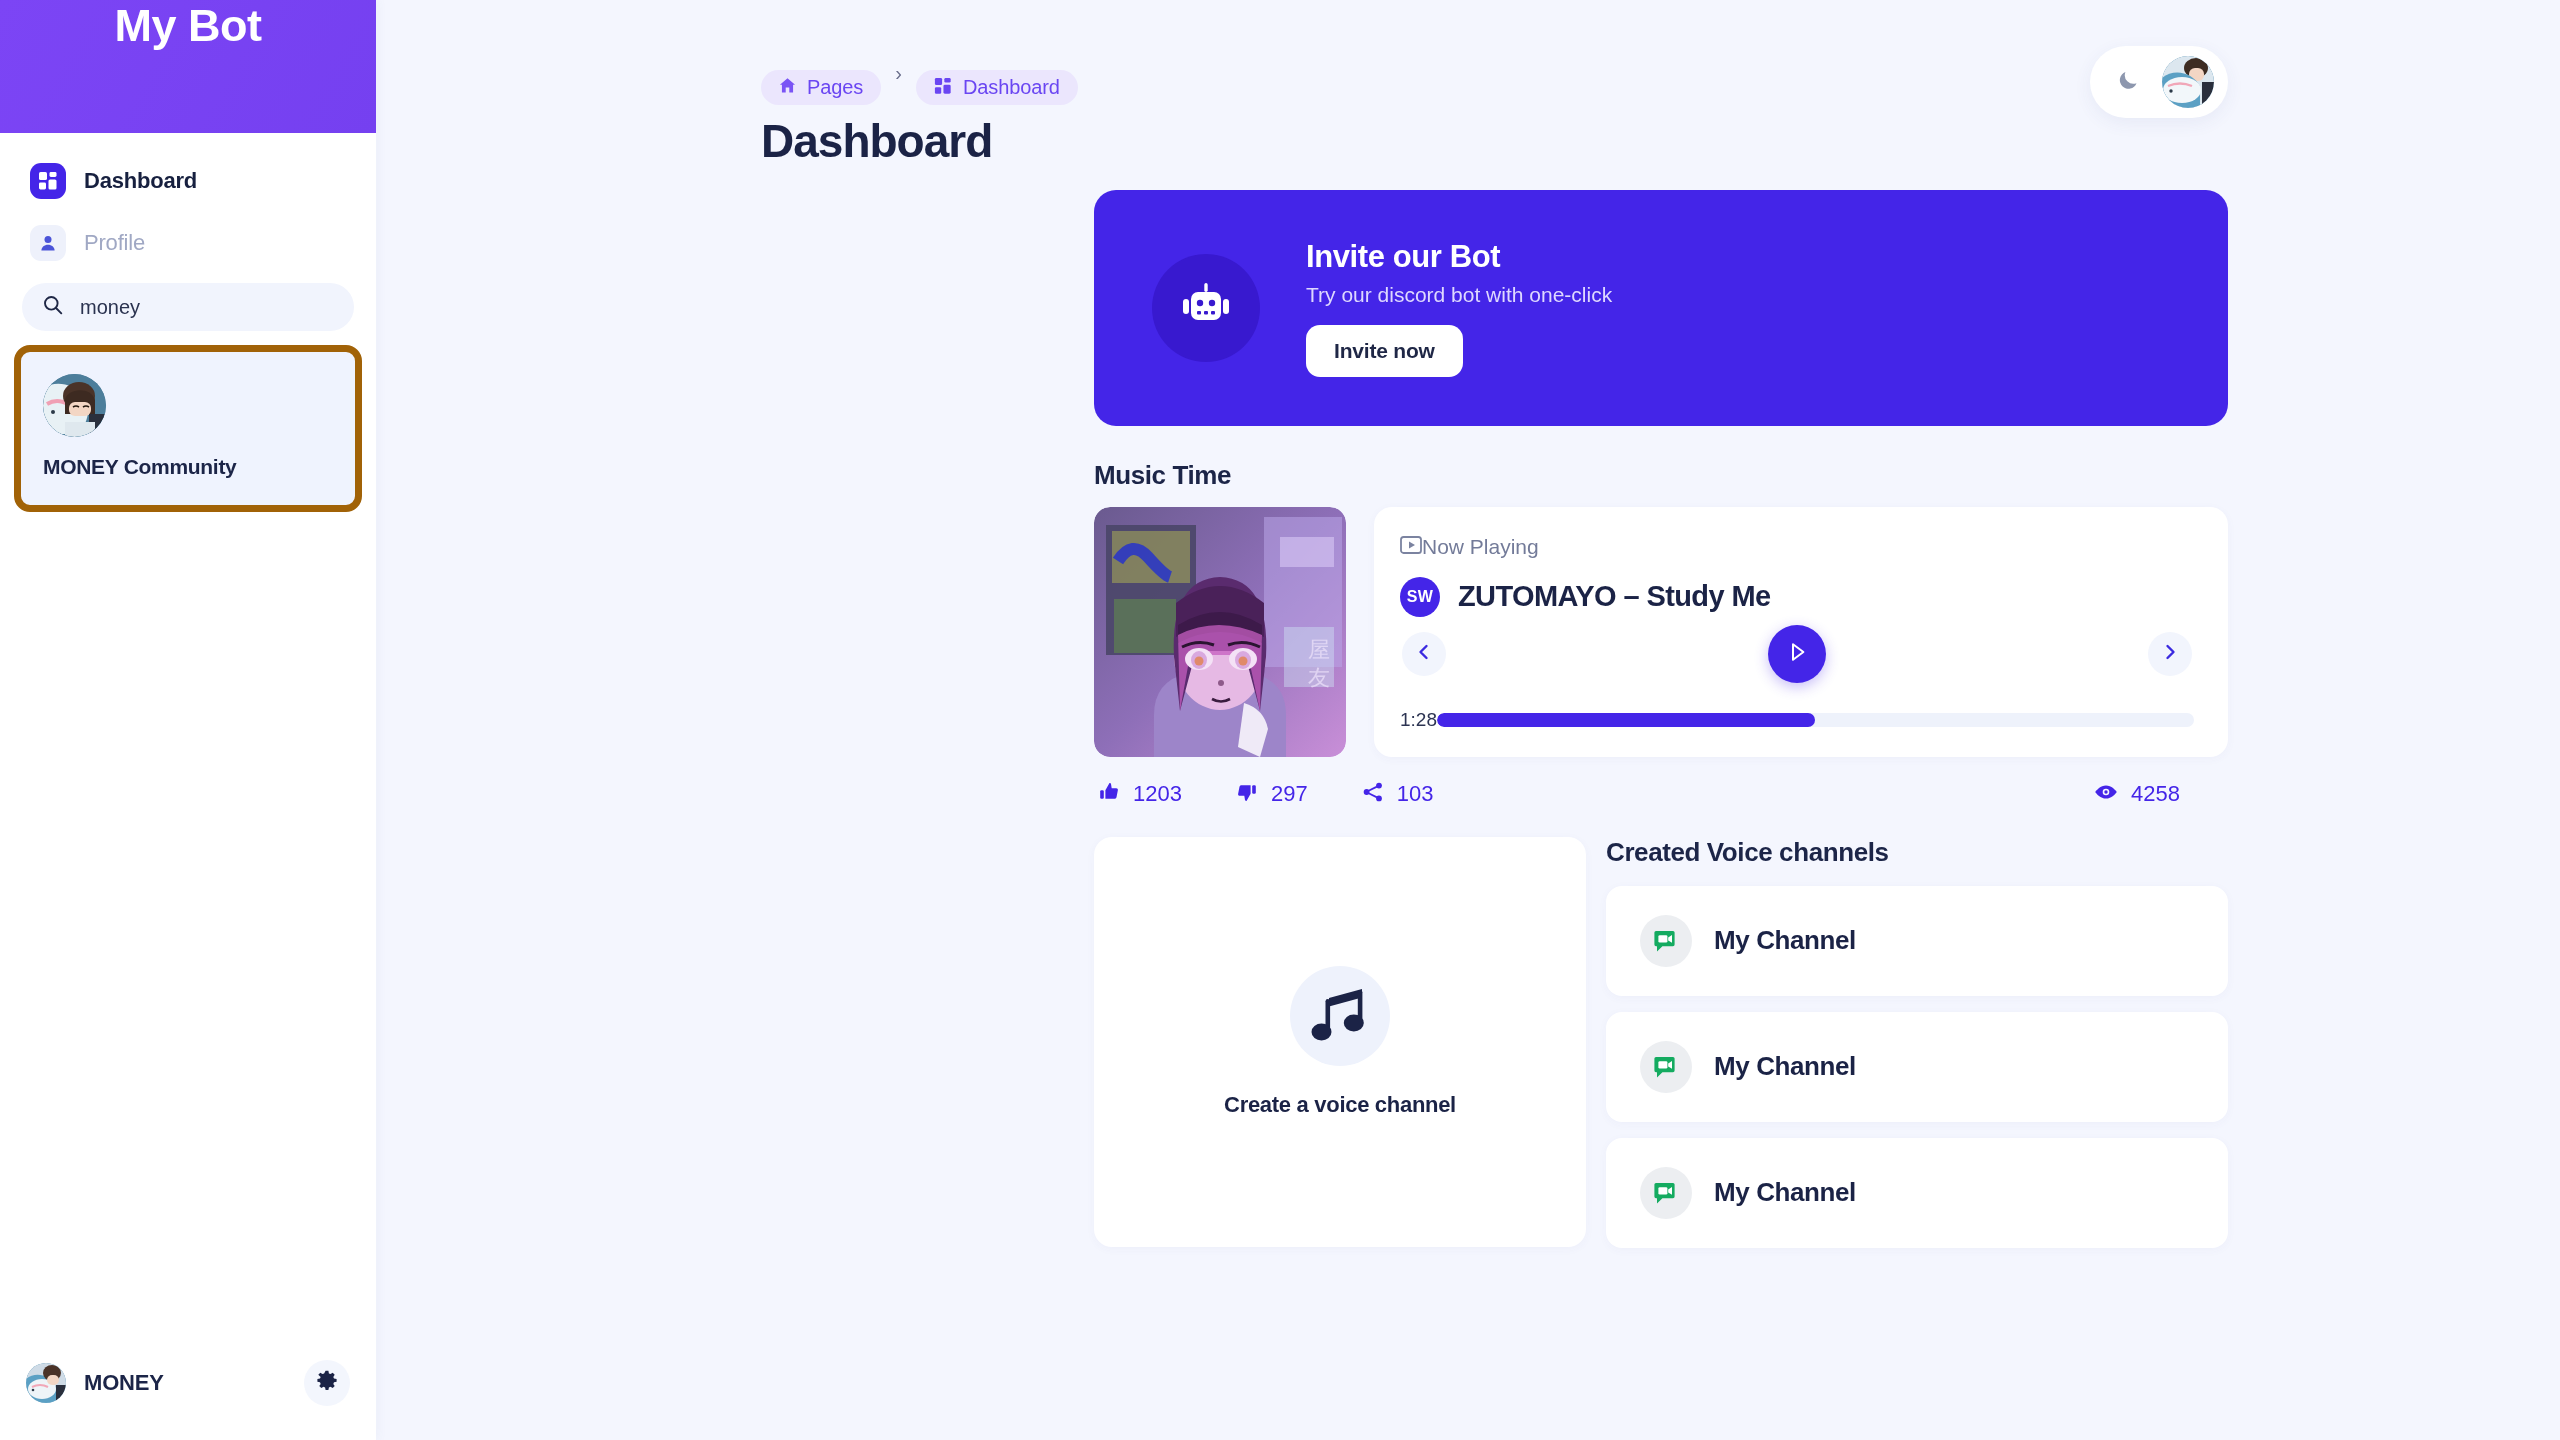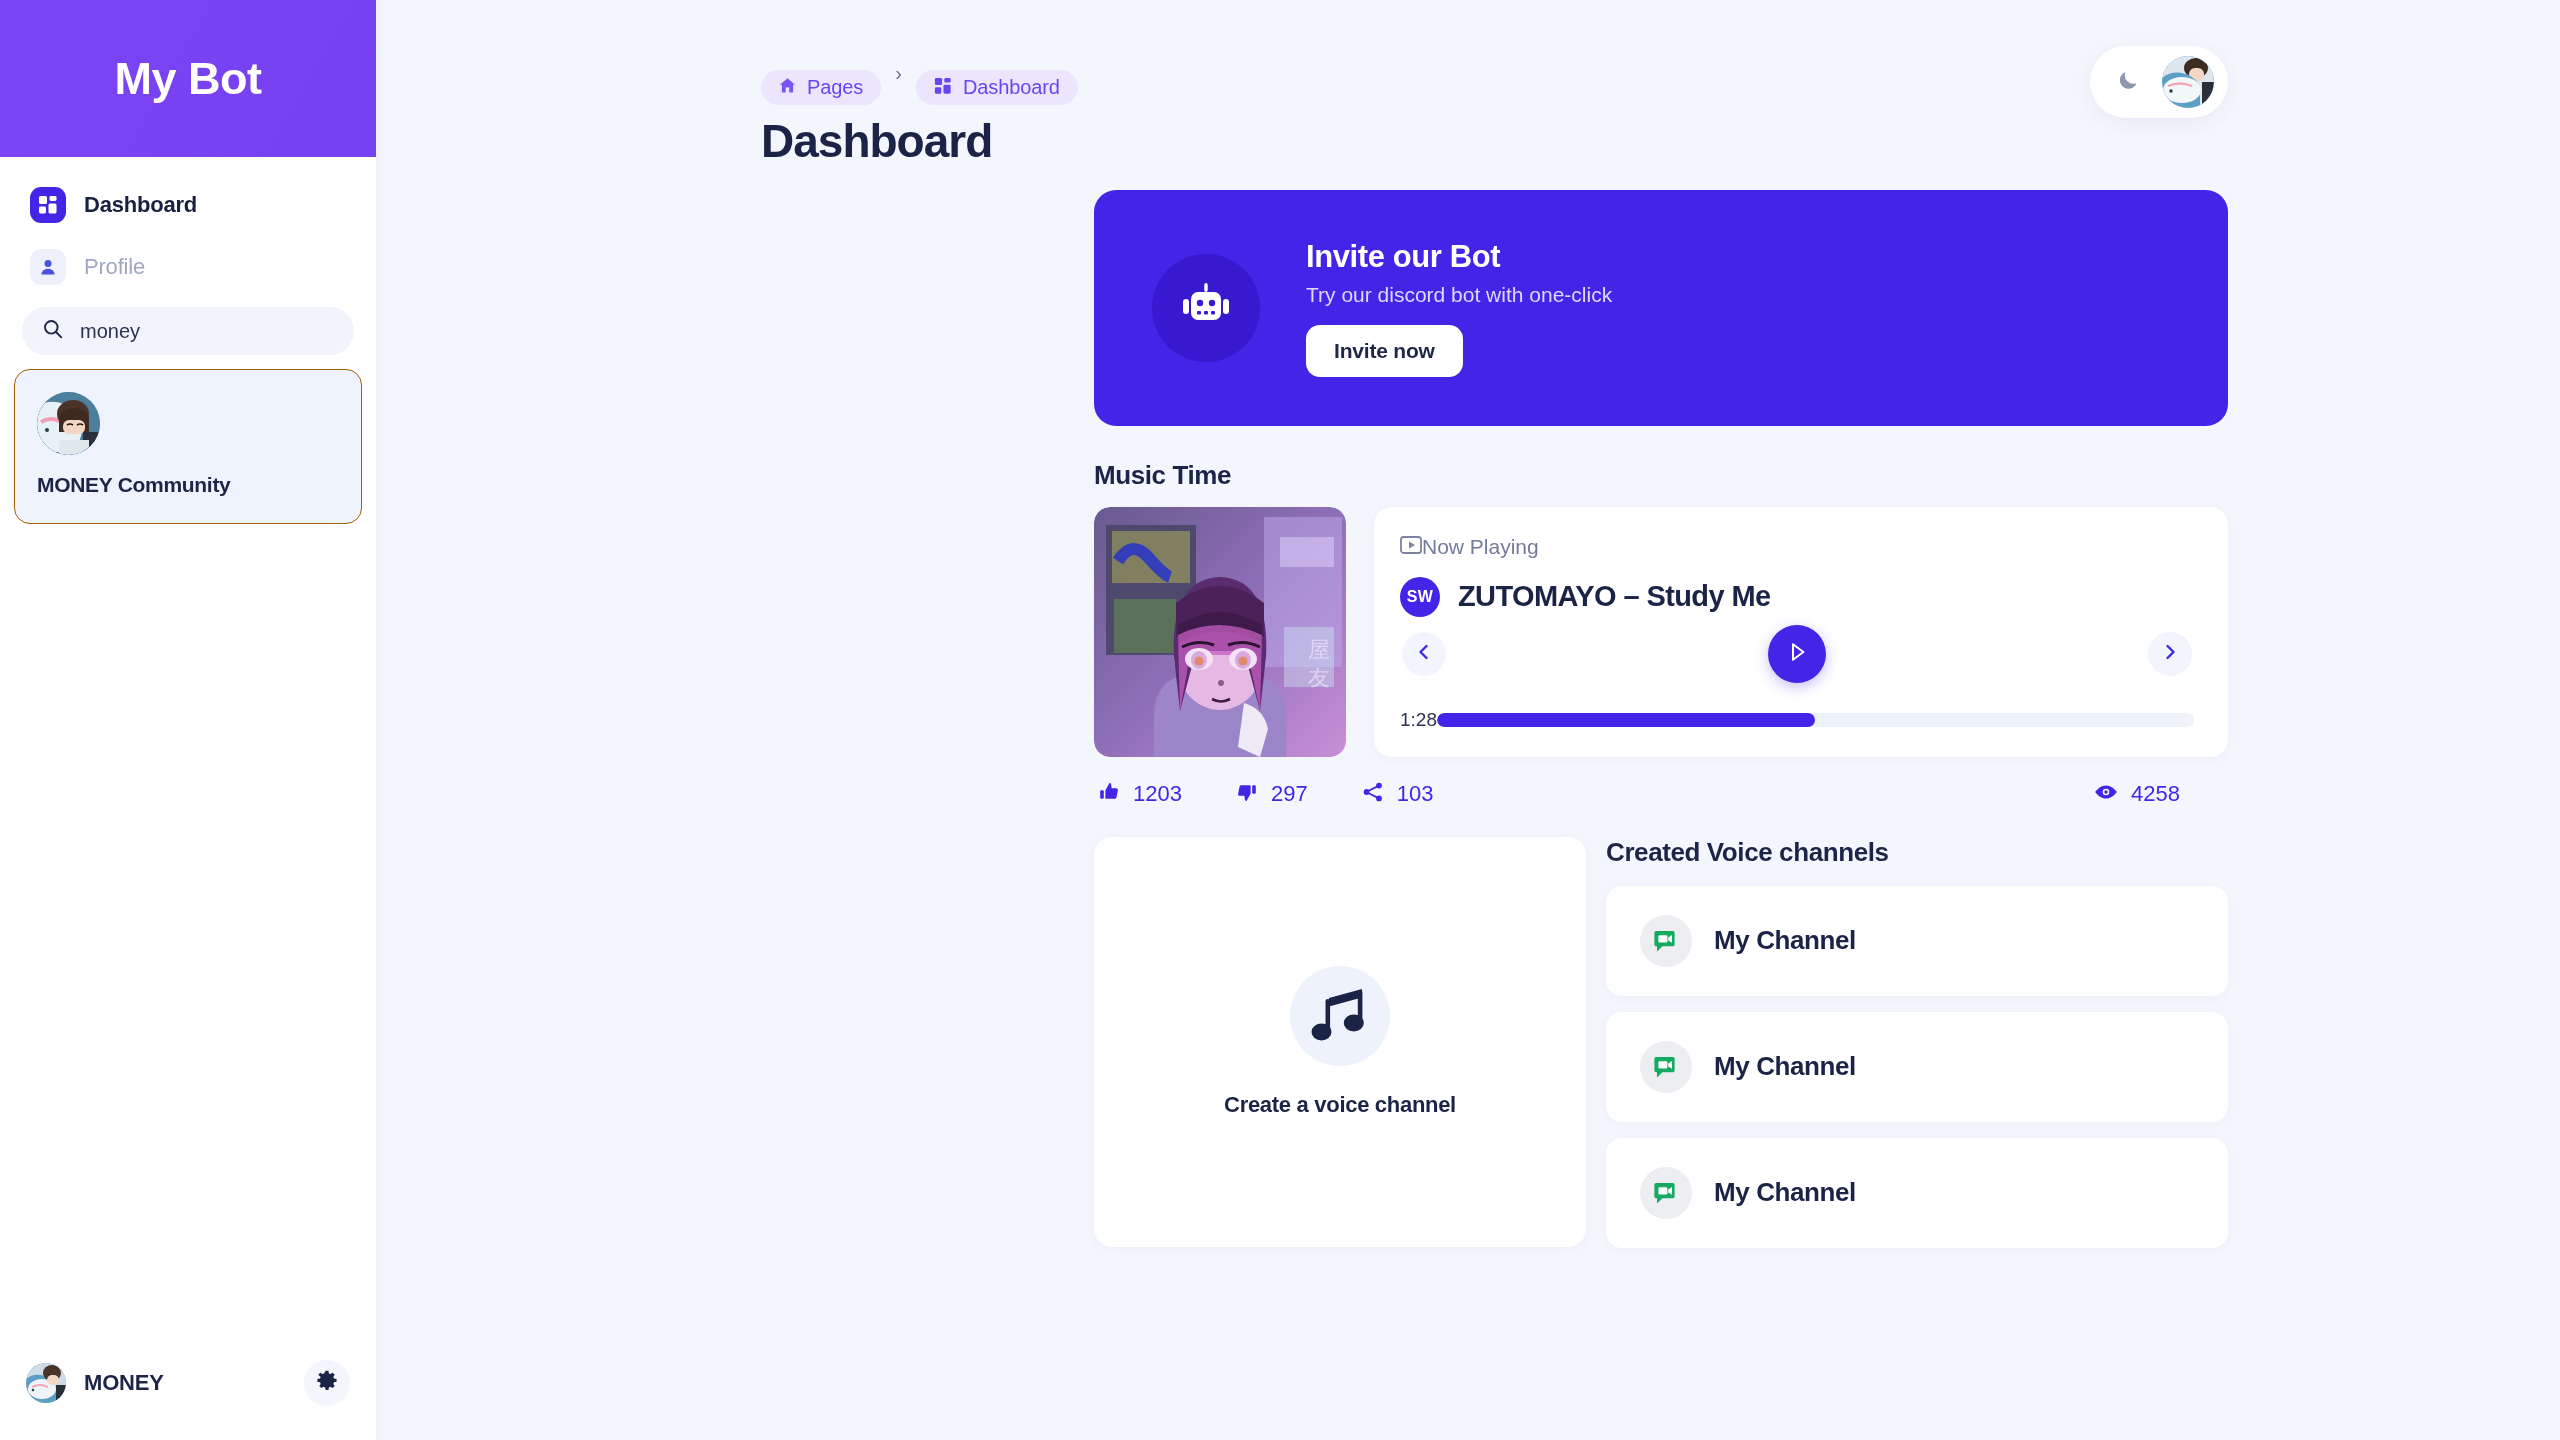--- a/index.html
+++ b/index.html
@@ -14,24 +14,24 @@
   
   .sidebar {
     width: 376px; height: 1440px;
     background: #ffffff;
     display: flex; flex-direction: column;
     position: relative;
     flex: 0 0 376px;
     box-shadow: 2px 0 10px rgba(80,90,160,0.05);
   }
   .brand {
-    height: 157px;
+    height: 133px;
     background: #7C4DFF;
     background: linear-gradient(120deg,#7c45f5 0%,#7540f0 100%);
-    display: flex; align-items: center; justify-content: center;
+    display: flex; justify-content: center;
   }
   .brand-text {
     color: #fff; font-size: 45px; font-weight: 700; letter-spacing: -0.5px;
   }
   .nav { padding: 22px 22px 0 22px; }
   .nav-item {
     display: flex; align-items: center; gap: 18px;
     padding: 8px 14px 8px 8px; border-radius: 14px;
     margin-bottom: 10px; cursor: pointer;
   }
@@ -53,21 +53,21 @@
     height: 48px; padding: 0 20px;
   }
   .search-value {
     font-size: 20px; color: #2b3350; font-weight: 400;
     background: transparent; border: none; outline: none; width: 100%;
     font-family: "Liberation Sans", sans-serif;
   }
 
   .guild-list { padding: 14px 14px 0 14px; }
   .guild-card {
-    background: #eff3fe; border: 1px solid #a16207;
+    background: #eff3fe; border: 7px solid #a16207;
     border-radius: 16px; padding: 22px 22px 26px 22px;
     cursor: pointer;
   }
   .guild-avatar {
     width: 63px; height: 63px; border-radius: 50%;
     overflow: hidden; margin-bottom: 18px;
     background: #4e7f9b;
   }
   .guild-name { font-size: 21px; font-weight: 600; color: #1c2548; letter-spacing: -0.3px; }
 

